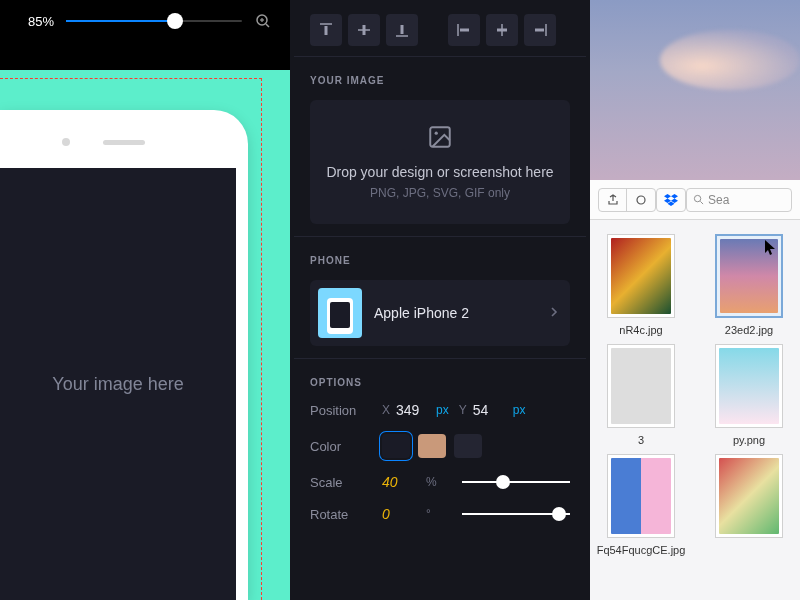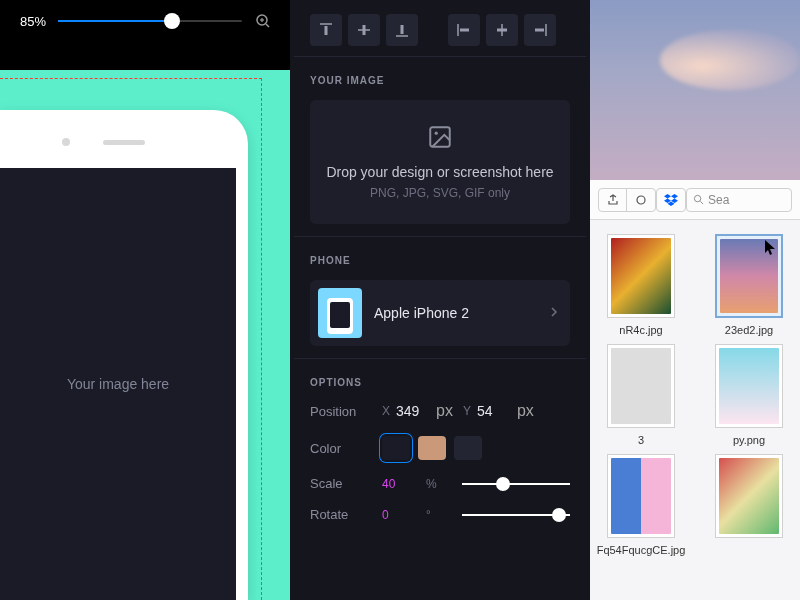--- a/index.html
+++ b/index.html
@@ -1,30 +1,30 @@
 <!DOCTYPE html>
 <html><head>
 <meta charset="utf-8">
 <style>
 * { margin: 0; padding: 0; box-sizing: border-box; font-family: -apple-system, BlinkMacSystemFont, "Segoe UI", Helvetica, Arial, sans-serif; }
 body { width: 800px; height: 600px; overflow: hidden; background: #000; display: flex; }
 .canvas-panel { width: 290px; height: 600px; background: #000; position: relative; }
-.zoom-bar { display: flex; align-items: center; padding: 12px 18px 10px 20px; gap: 12px; }
+.zoom-bar { display: flex; align-items: center; padding: 12px 18px 10px 28px; gap: 12px; }
 .zoom-value { color: #fff; font-size: 13px; }
 .zoom-track { flex: 1; height: 2px; background: #3a3a3a; position: relative; border-radius: 2px; }
 .zoom-fill { position: absolute; left: 0; top: 0; height: 2px; background: #0a84ff; width: 62%; }
 .zoom-handle { position: absolute; left: 62%; top: 50%; width: 16px; height: 16px; background: #fff; border-radius: 50%; transform: translate(-50%, -50%); }
 .zoom-in { width: 18px; height: 18px; display: flex; align-items: center; justify-content: center; color: #999; }
 .mockup-area { position: absolute; top: 70px; left: 0; width: 290px; height: 530px; background: #5ceecb; }
 .dashed-guide { position: absolute; top: 8px; left: 0; right: 28px; bottom: 0; border-top: 1px dashed #ff3b30; border-right: 1px dashed #ff3b30; }
 .phone-frame { position: absolute; left: 0; top: 40px; width: 248px; height: 490px; background: #fff; border-radius: 0 34px 0 0; box-shadow: 0 4px 14px rgba(0,0,0,.15); }
 .phone-speaker { position: absolute; top: 30px; left: 50%; transform: translateX(-50%); width: 42px; height: 5px; background: #d8d8d8; border-radius: 3px; }
 .phone-camera { position: absolute; top: 28px; left: 62px; width: 8px; height: 8px; background: #d8d8d8; border-radius: 50%; }
 .phone-screen { position: absolute; top: 58px; left: 0; right: 12px; bottom: 0; background: #1a1b26; display: flex; align-items: center; justify-content: center; }
-.placeholder-text { color: #818597; font-size: 14px; }
+.placeholder-text { color: #818597; font-size: 18px; }
 .side-panel { width: 300px; height: 600px; background: #15161d; color: #fff; padding: 4px; position: relative; overflow: hidden; }
 .align-row { display: flex; gap: 6px; padding: 10px 16px; border-bottom: 1px solid #242532; }
 .align-btn { width: 32px; height: 32px; background: #242532; border-radius: 4px; display: flex; align-items: center; justify-content: center; color: #9a9cae; cursor: pointer; }
 .align-gap { width: 18px; }
 .section { padding: 18px 16px 12px 16px; border-bottom: 1px solid #242532; }
 .section:last-child { border-bottom: none; }
 .section-title { font-size: 10px; letter-spacing: 1px; color: #8a8c9c; font-weight: 600; text-transform: uppercase; margin-bottom: 14px; }
 .drop-zone { background: #1d1e29; border-radius: 6px; padding: 24px 16px; text-align: center; }
 .drop-zone svg { color: #8a8c9c; }
 .drop-text { font-size: 14px; color: #c5c7d3; margin-top: 10px; }
@@ -36,26 +36,26 @@
 .phone-info { flex: 1; }
 .phone-name { font-size: 14px; color: #e5e6ee; }
 .phone-dims { font-size: 12px; color: #6c6e80; margin-top: 2px; }
 .chevron { color: #6c6e80; }
 .opt-row { display: flex; align-items: center; margin-bottom: 16px; gap: 10px; }
 .opt-label { width: 62px; font-size: 13px; color: #8a8c9c; }
 .xy-group { display: flex; gap: 10px; flex: 1; }
 .xy-box { display: flex; align-items: center; gap: 6px; }
 .xy-letter { font-size: 12px; color: #6c6e80; }
 .xy-val { font-size: 14px; color: #e5e6ee; background: transparent; border: none; width: 34px; }
-.xy-unit { font-size: 16px; color: #a3a3a3; }
+.xy-unit { font-size: 12px; color: #0ea5e9; }
 .swatch-row { display: flex; gap: 8px; }
 .swatch { width: 28px; height: 24px; border-radius: 4px; cursor: pointer; }
 .swatch.active { box-shadow: 0 0 0 2px #15161d, 0 0 0 3px #0a84ff; }
 .swatch.empty { background: #242532; }
-.val-box { font-size: 12px; color: #d946ef; width: 34px; }
+.val-box { font-size: 14px; color: #eab308; width: 34px; font-style: italic; }
 .unit-box { font-size: 12px; color: #6c6e80; width: 16px; }
 .slider-track { flex: 1; height: 2px; background: #ffffff; position: relative; margin-left: 10px; }
 .slider-handle { position: absolute; top: 50%; width: 14px; height: 14px; background: #fff; border-radius: 50%; transform: translate(-50%, -50%); }
 .finder-panel { width: 210px; height: 600px; background: #f5f5f7; position: relative; overflow: hidden; }
 .sky { height: 180px; background: linear-gradient(180deg, #8b9bc4 0%, #a3a8c6 40%, #c4adc3 100%); position: relative; }
 .cloud { position: absolute; right: 0; top: 30px; width: 140px; height: 60px; background: radial-gradient(ellipse at 30% 60%, rgba(255,220,200,.9) 0%, rgba(200,180,200,.3) 70%); border-radius: 50%; filter: blur(2px); }
 .finder-toolbar { height: 40px; background: #fcfcfc; border-bottom: 1px solid #d8d8d8; display: flex; align-items: center; padding: 0 8px; gap: 0; }
 .tb-group { display: flex; border: 1px solid #d0d0d0; border-radius: 4px; height: 24px; overflow: hidden; }
 .tb-btn { width: 28px; display: flex; align-items: center; justify-content: center; color: #555; border-right: 1px solid #d0d0d0; }
 .tb-btn:last-child { border-right: none; }

